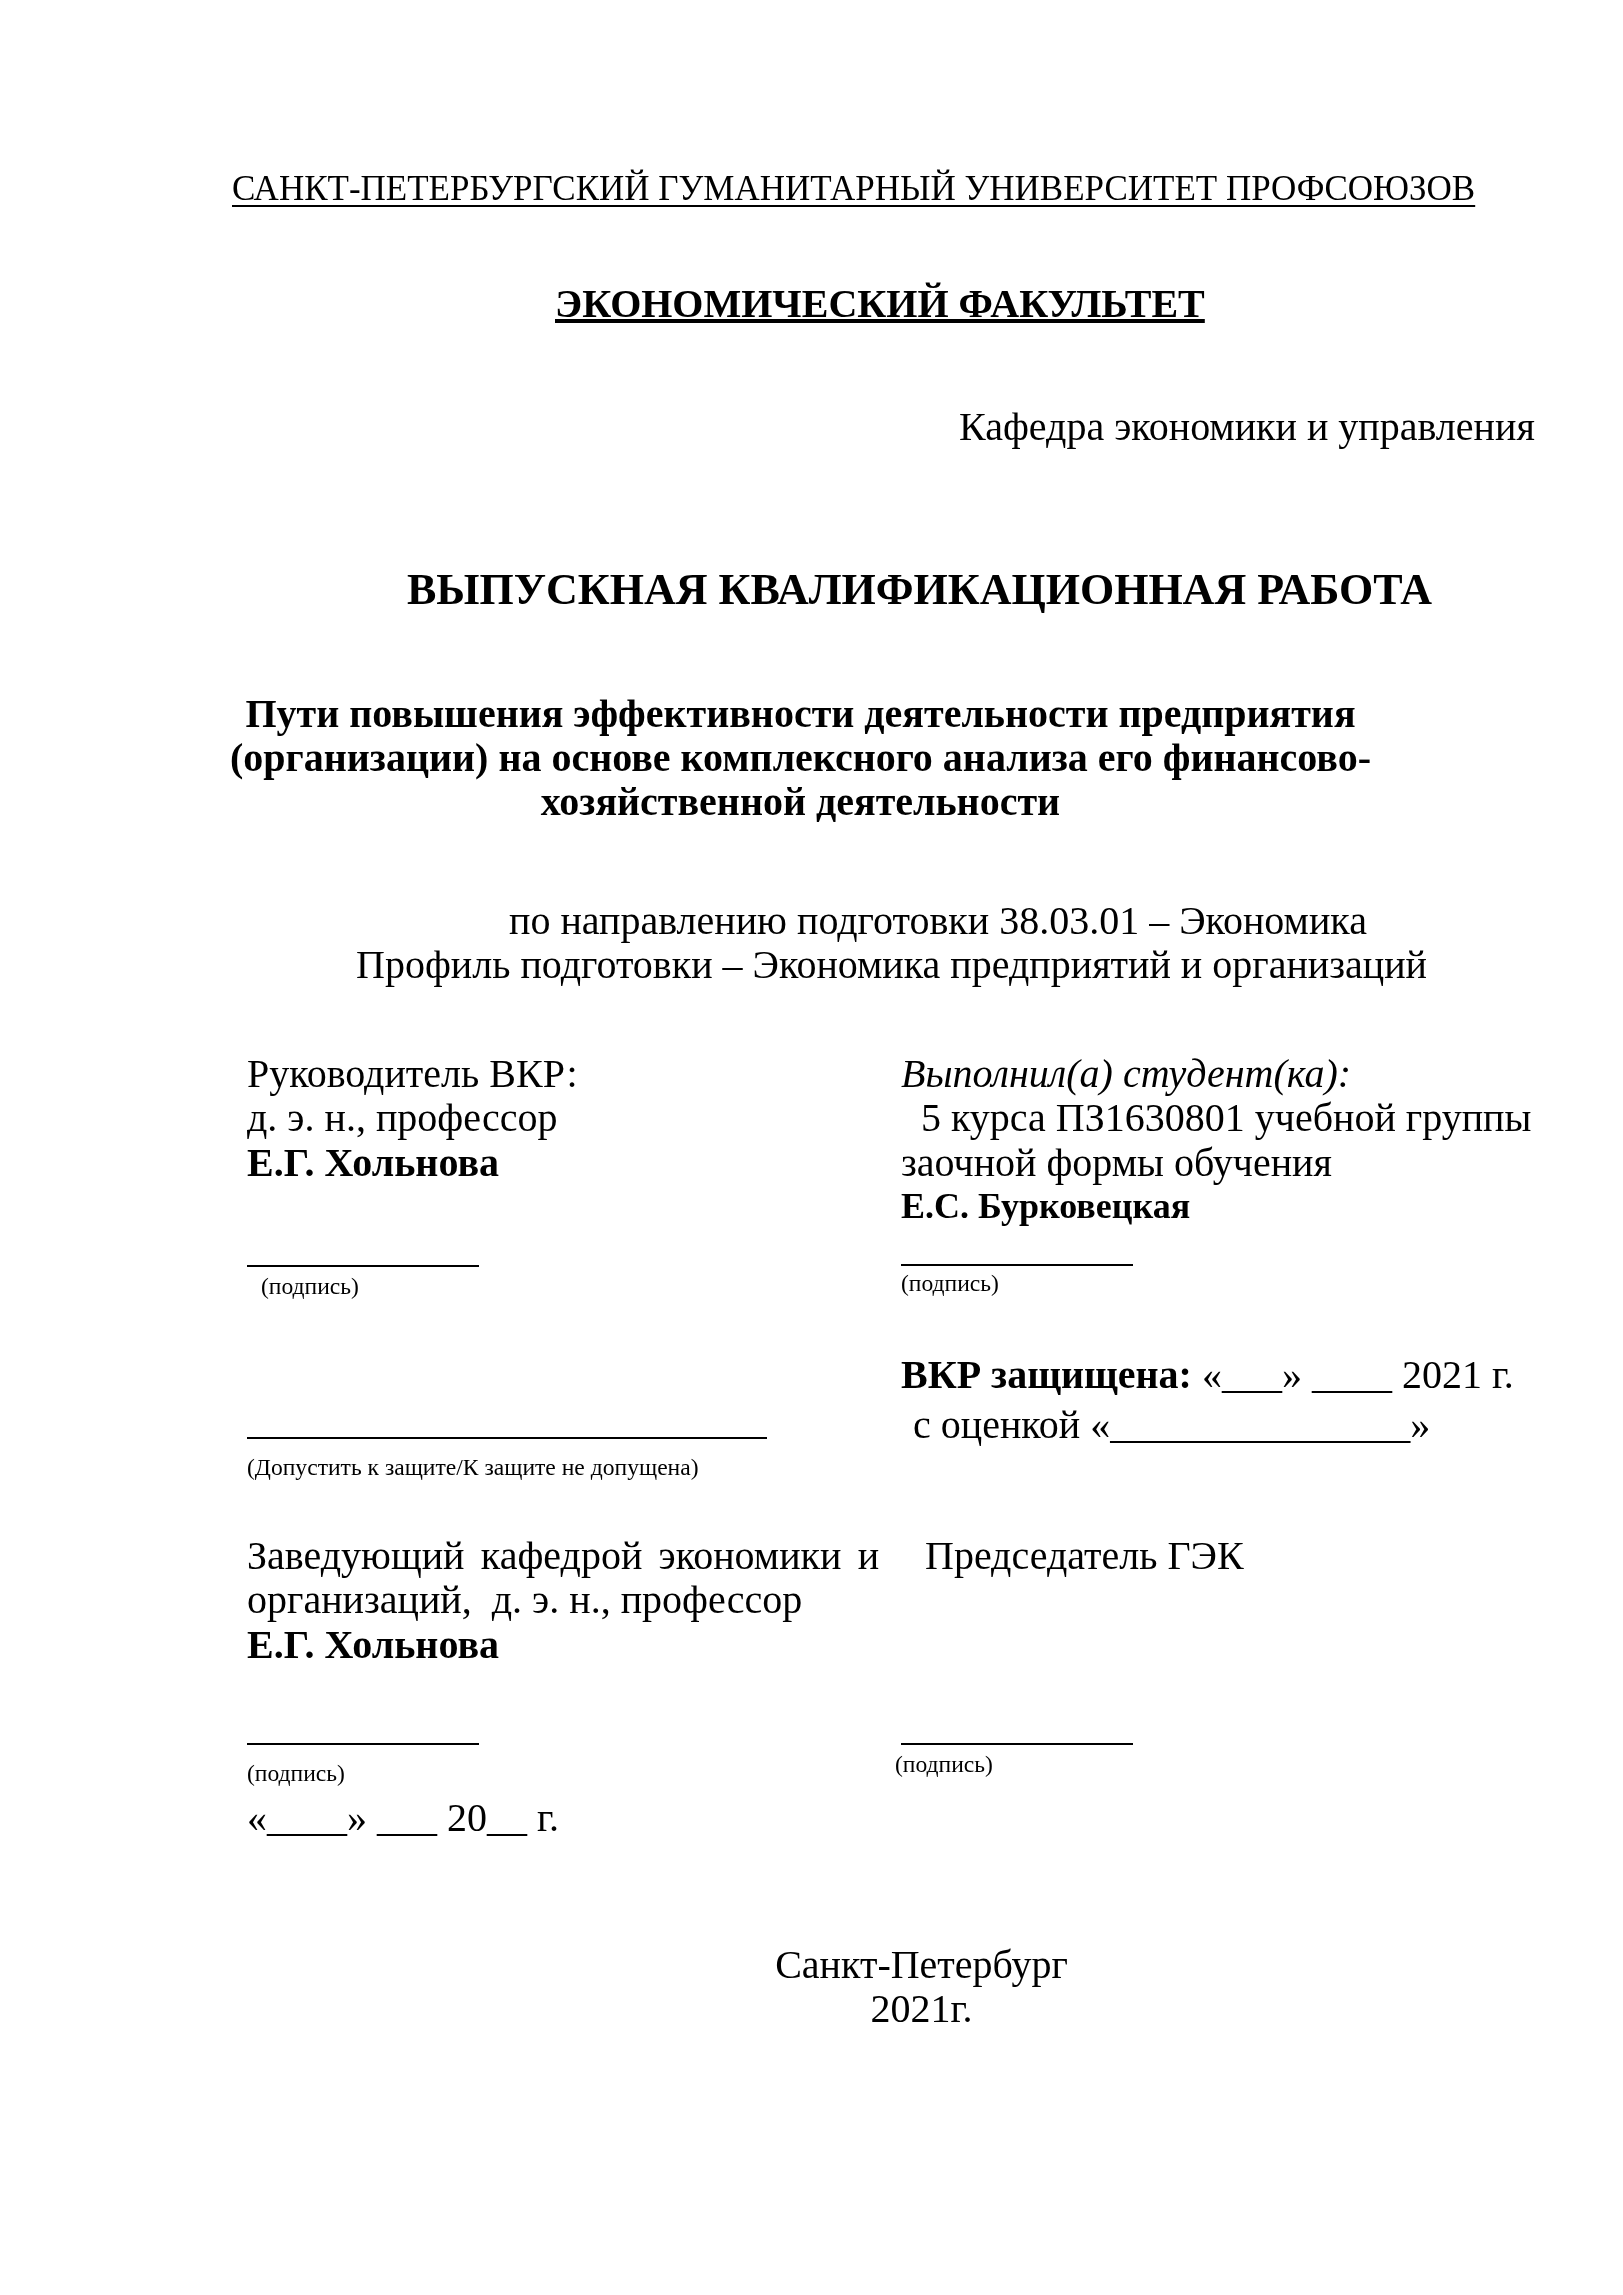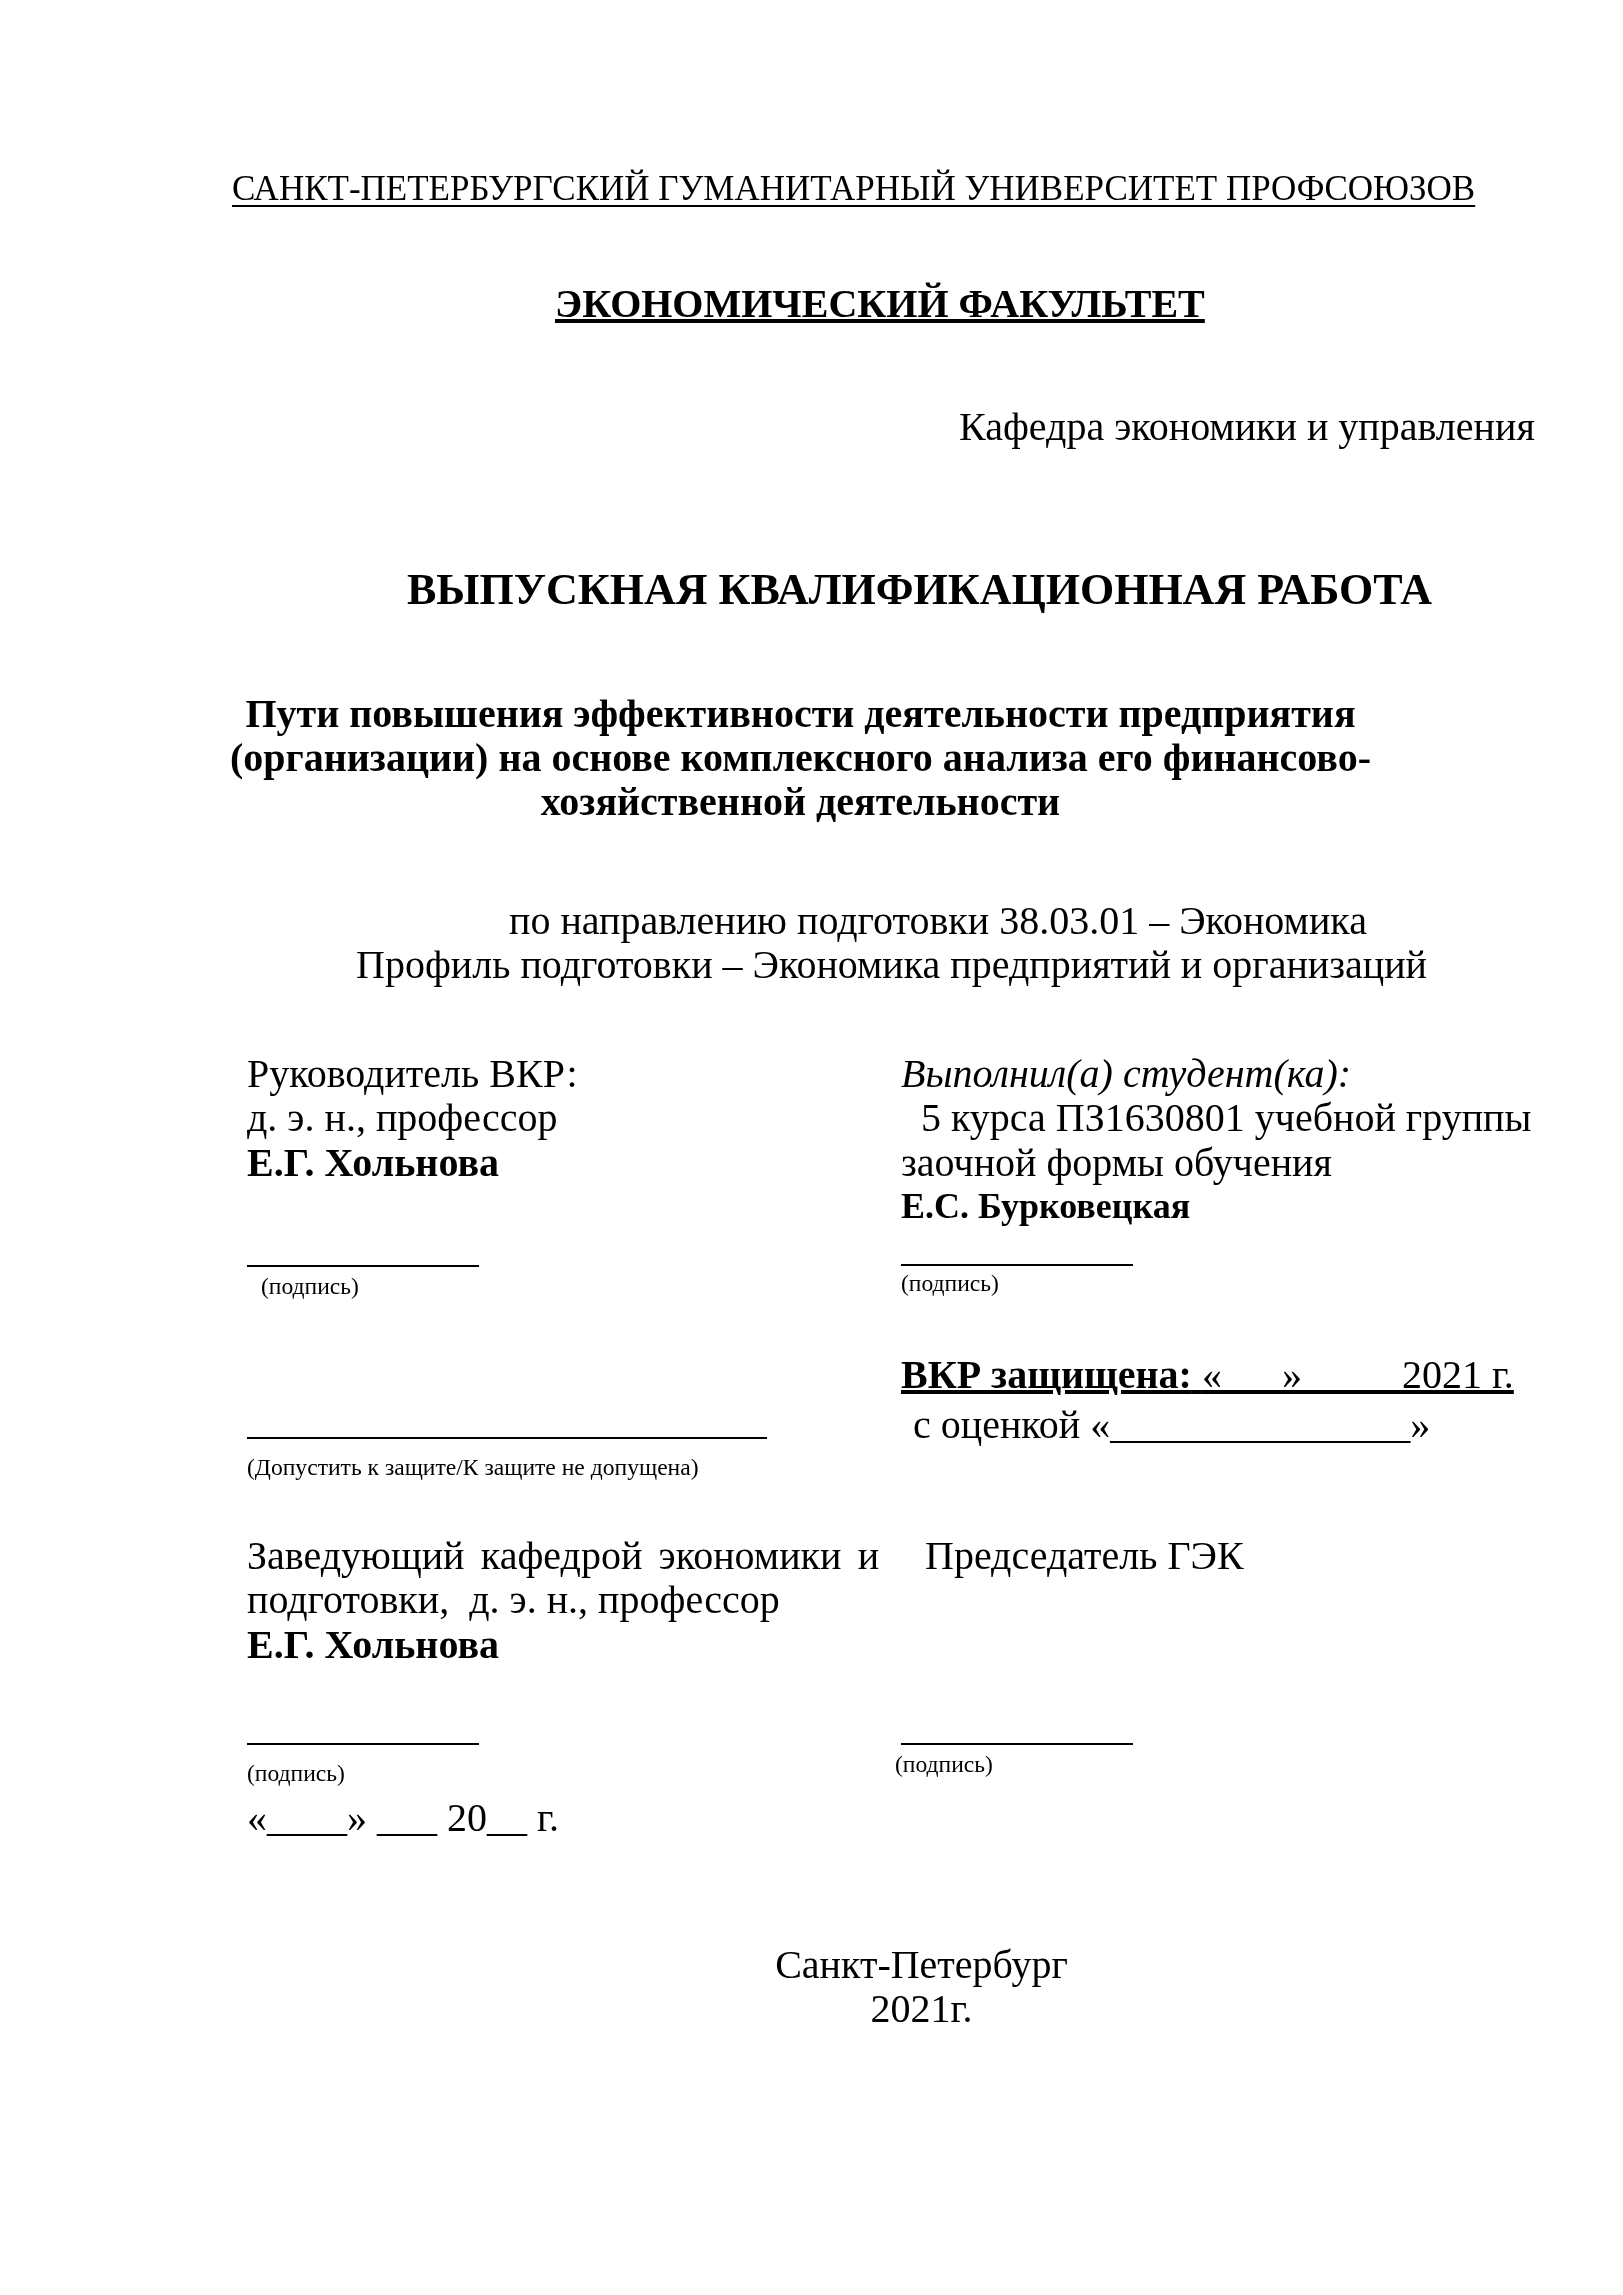--- a/index.html
+++ b/index.html
@@ -37,28 +37,28 @@
 <div class="t n" style="left:901px; top:1054px;font-style:italic;">Выполнил(а) студент(ка):</div>
 <div class="t n" style="left:901px; top:1098px;margin-left:20px;">5 курса ПЗ1630801 учебной группы</div>
 <div class="t n" style="left:901px; top:1143px;">заочной формы обучения</div>
 <div class="t n b" style="left:901px; top:1188px; font-size:36px;">Е.С. Бурковецкая</div>
 <div class="line" style="left:901px; top:1264px; width:232px;"></div>
 <div class="t s" style="left:901px; top:1272px;">(подпись)</div>
 
 <div class="line" style="left:247px; top:1437px; width:520px;"></div>
 <div class="t s" style="left:247px; top:1456px;">(Допустить к защите/К защите не допущена)</div>
 
-<div class="t n" style="left:901px; top:1355px;text-decoration:underline;">
+<div class="t n" style="left:901px; top:1355px;">
   <span class="b">ВКР защищена:</span>
   <span>«___» ____ 2021 г.</span>
 </div>
 <div class="t n" style="left:913px; top:1405px;font-family:Liberation Serif, serif;">с оценкой «_______________»</div>
 
 <div class="t n" style="left:247px; top:1536px; word-spacing:6.3px;">Заведующий кафедрой экономики и</div>
-<div class="t n" style="left:247px; top:1580px; white-space:pre;">подготовки,  д. э. н., профессор</div>
+<div class="t n" style="left:247px; top:1580px; white-space:pre;">организаций,  д. э. н., профессор</div>
 <div class="t n b" style="left:247px; top:1625px;">Е.Г. Хольнова</div>
 <div class="line" style="left:247px; top:1743px; width:232px;"></div>
 <div class="t s" style="left:247px; top:1762px;">(подпись)</div>
 <div class="t n" style="left:247px; top:1798px;">«____» ___ 20__ г.</div>
 
 <div class="t n" style="left:901px; top:1536px;margin-left:24px;">Председатель ГЭК</div>
 <div class="line" style="left:901px; top:1743px; width:232px;"></div>
 <div class="t s" style="left:895px; top:1753px;">(подпись)</div>
 
 <div class="t n center" style="left:0; width:1623px; margin-left:110px; top:1945px;">Санкт-Петербург</div>

